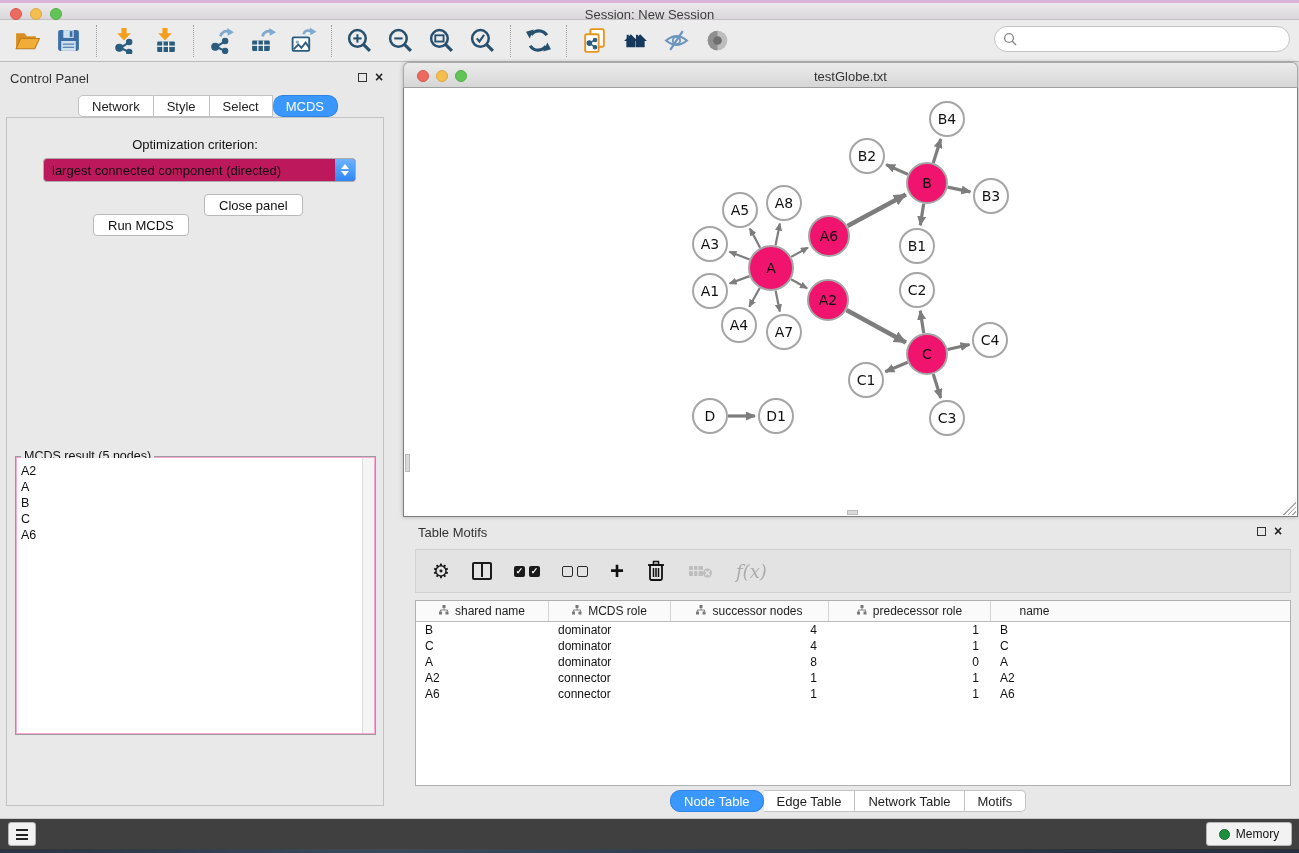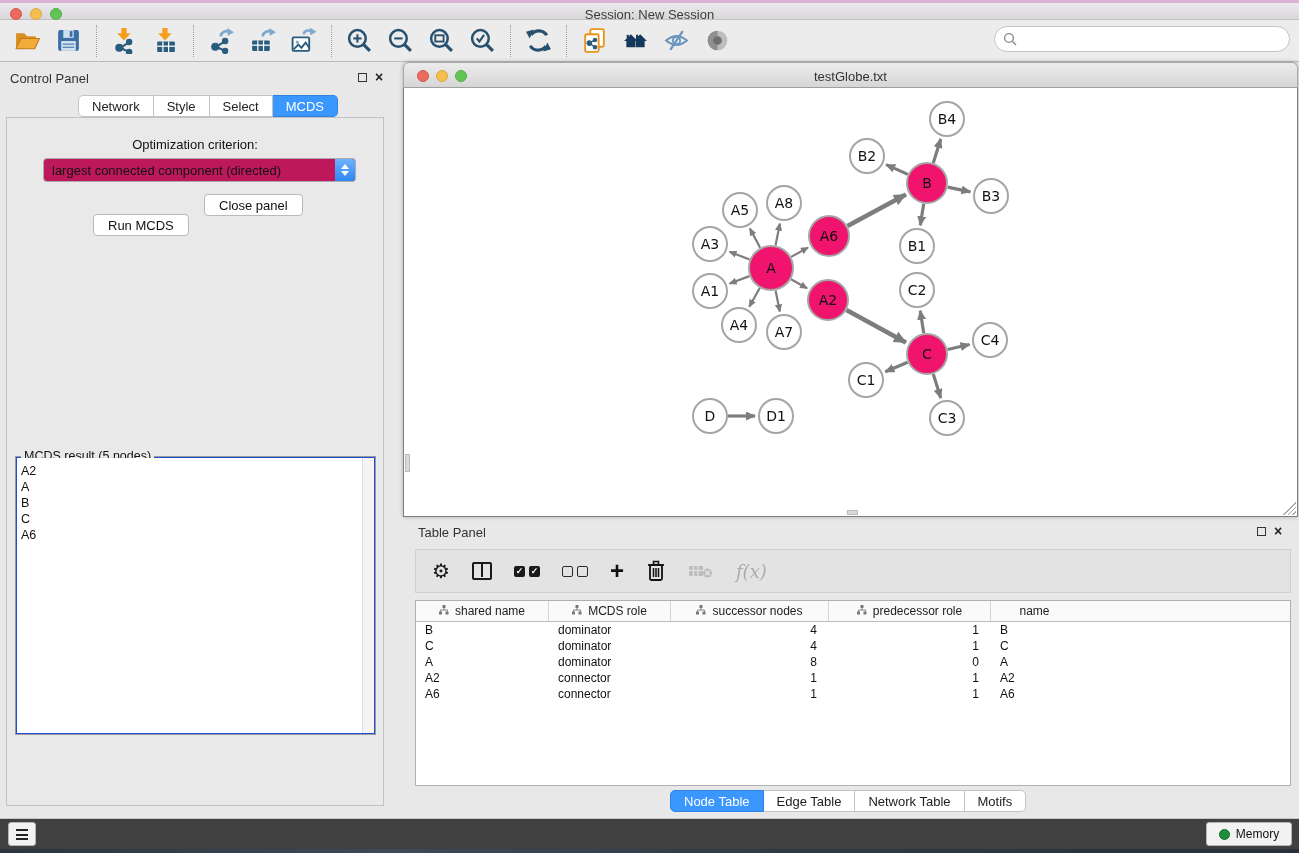--- a/index.html
+++ b/index.html
@@ -35,40 +35,40 @@
   .panel-btns { position:absolute; display:flex; gap:8px; align-items:center; }
   .float-box { width:9px; height:9px; border:1.5px solid #333; display:inline-block; }
   .close-x { font-size:14px; font-weight:bold; color:#222; line-height:10px; }
   .cp-btns { left:358px; top:72px; }
 
   .seg-tabs { display:flex; }
   .seg { background:#fff; border:1px solid #c3c3c3; border-left:none; padding:3px 13px;
     font-size:13px; color:#222; height:22px; line-height:15px; cursor:pointer; }
   .seg:first-child { border-left:1px solid #c3c3c3; border-radius:5px 0 0 5px; }
   .seg:last-child { border-radius:0 5px 5px 0; }
-  .seg.active { background:#3a97fd; border-color:#2f82e2; color:#fff; }
+  .seg.active { background:#3a97fd; border-color:#2f82e2; color:#fff;border-radius:10px; }
   #cp-tabs { position:absolute; left:78px; top:95px; }
 
   .cp-content { position:absolute; left:6px; top:117px; width:378px; height:689px;
     background:#e9e9e9; border:1px solid #c2c2c2; }
   .opt-label { position:absolute; left:0; top:19px; width:100%; text-align:center; font-size:13px; color:#111; }
   .dropdown { position:absolute; left:36px; top:40px; width:313px; height:24px; background:#be185d;
     border:1px solid #ababab; border-radius:4px; display:flex; align-items:center; cursor:pointer; }
   .dropdown .dd-text { flex:1; font-size:13px; color:#111; padding-left:8px; white-space:nowrap; }
   .dd-stepper { width:20px; height:22px; background:linear-gradient(#6db3fd,#2e86f6); border-radius:0 3px 3px 0;
     display:flex; flex-direction:column; align-items:center; justify-content:center; gap:2px; }
   .dd-up { width:0; height:0; border-left:4px solid transparent; border-right:4px solid transparent; border-bottom:5px solid #fff; }
   .dd-down { width:0; height:0; border-left:4px solid transparent; border-right:4px solid transparent; border-top:5px solid #fff; }
   .mac-btn { position:absolute; height:22px; background:#fff; border:1px solid #b9b9b9; border-radius:4px;
     font-size:13px; color:#111; padding:0 14px; cursor:pointer; font-family:"Liberation Sans",sans-serif; }
   .btn-run { left:86px; top:76px;margin-top:20px; }
   .btn-close { left:197px; top:76px; }
 
   .result-fieldset { position:absolute; left:8px; top:338px; width:361px; height:279px;
-    border:1px solid #9b9b9b; background:#1d4ed8;padding-left:8px; }
+    border:1px solid #9b9b9b; background:#f9a8d4;padding-left:8px; }
   .result-legend { position:absolute; left:5px; top:-8px; background:#e9e9e9; padding:0 3px;
     font-size:12.5px; color:#111; }
   .result-list { position:absolute; left:1px; top:1px; right:13px; bottom:1px; background:#fff;
     font-size:12.5px; color:#111; padding:5px 0 0 4px; overflow:hidden; }
   .result-list div { line-height:16px; }
   .result-scroll { position:absolute; top:1px; right:1px; bottom:1px; width:12px; background:#f4f4f4; border-left:1px solid #ddd; }
 
   
   .net-window { position:absolute; left:403px; top:62px; width:895px; height:455px;
     border-radius:6px 6px 0 0; box-shadow:0 0 4px rgba(0,0,0,.25); }
@@ -449,21 +449,21 @@
             <circle cx="372" cy="328" r="17" fill="#ffffff" stroke="#a5a5a5" stroke-width="2"></circle>
             <text x="372" y="333" text-anchor="middle" font-family="DejaVu Sans, sans-serif" font-size="14" fill="#111">D1</text>
           </g>
         </svg>
       <div class="net-vthumb"></div>
       <div class="net-hthumb"></div>
       <div class="resize-grip"></div>
     </div>
   </div>
 
-  <div class="tp-title">Table Panel</div>
+  <div class="tp-title">Table Motifs</div>
   <div class="panel-btns tp-btns">
     <span class="float-box"></span>
     <span class="close-x">×</span>
   </div>
   <div class="tp-toolbar">
     <span class="tpi gear-glyph">⚙</span>
     <span class="tpi">
         <span class="col-icon"></span>
       </span>
     <span class="tpi cbx-pair">

